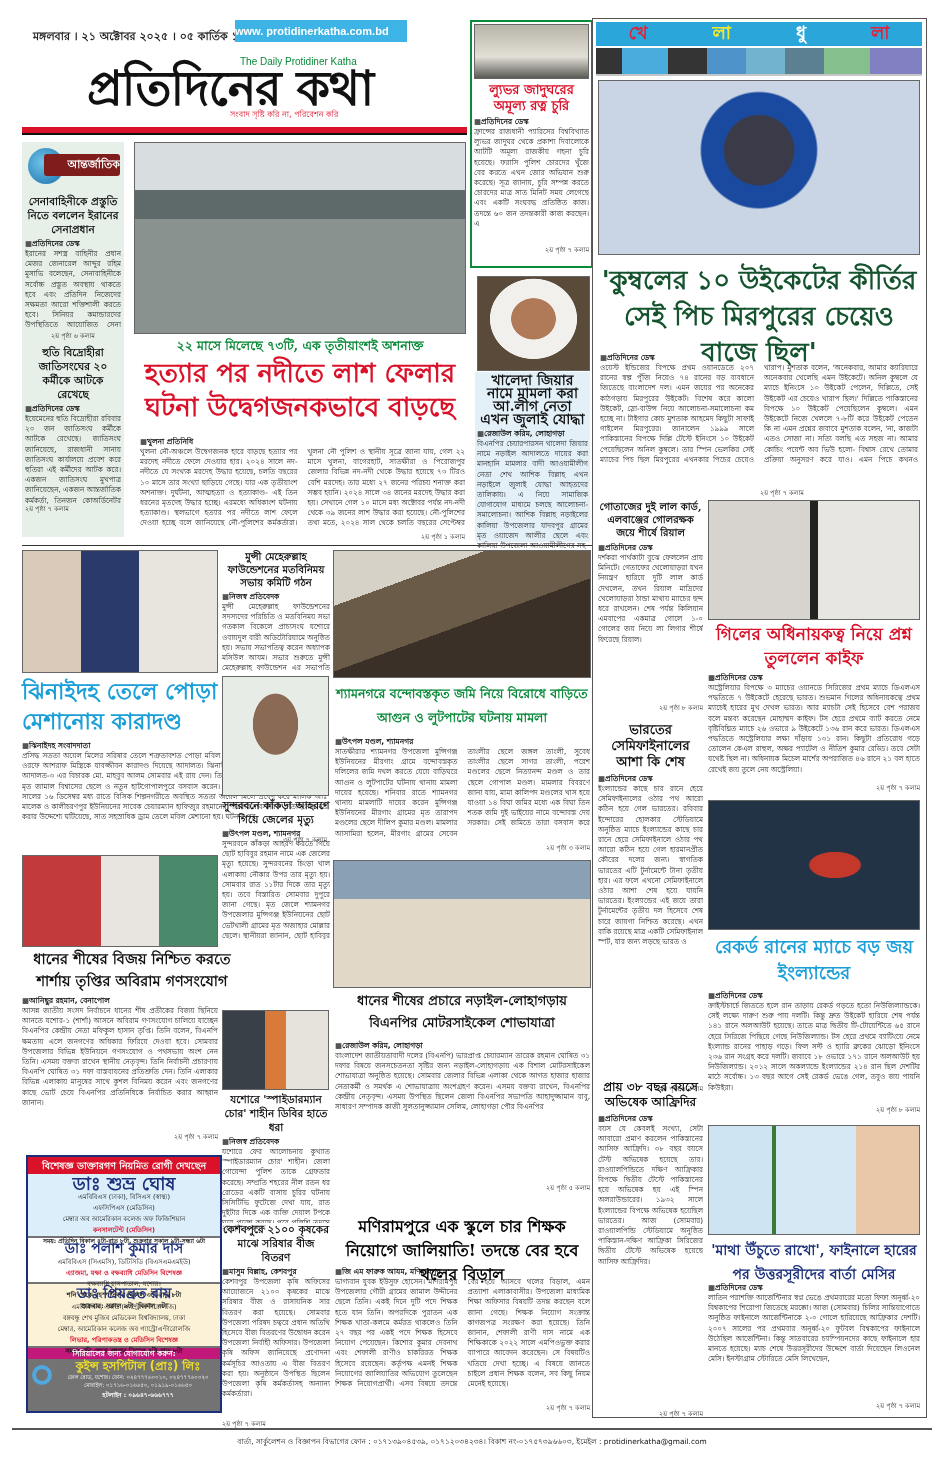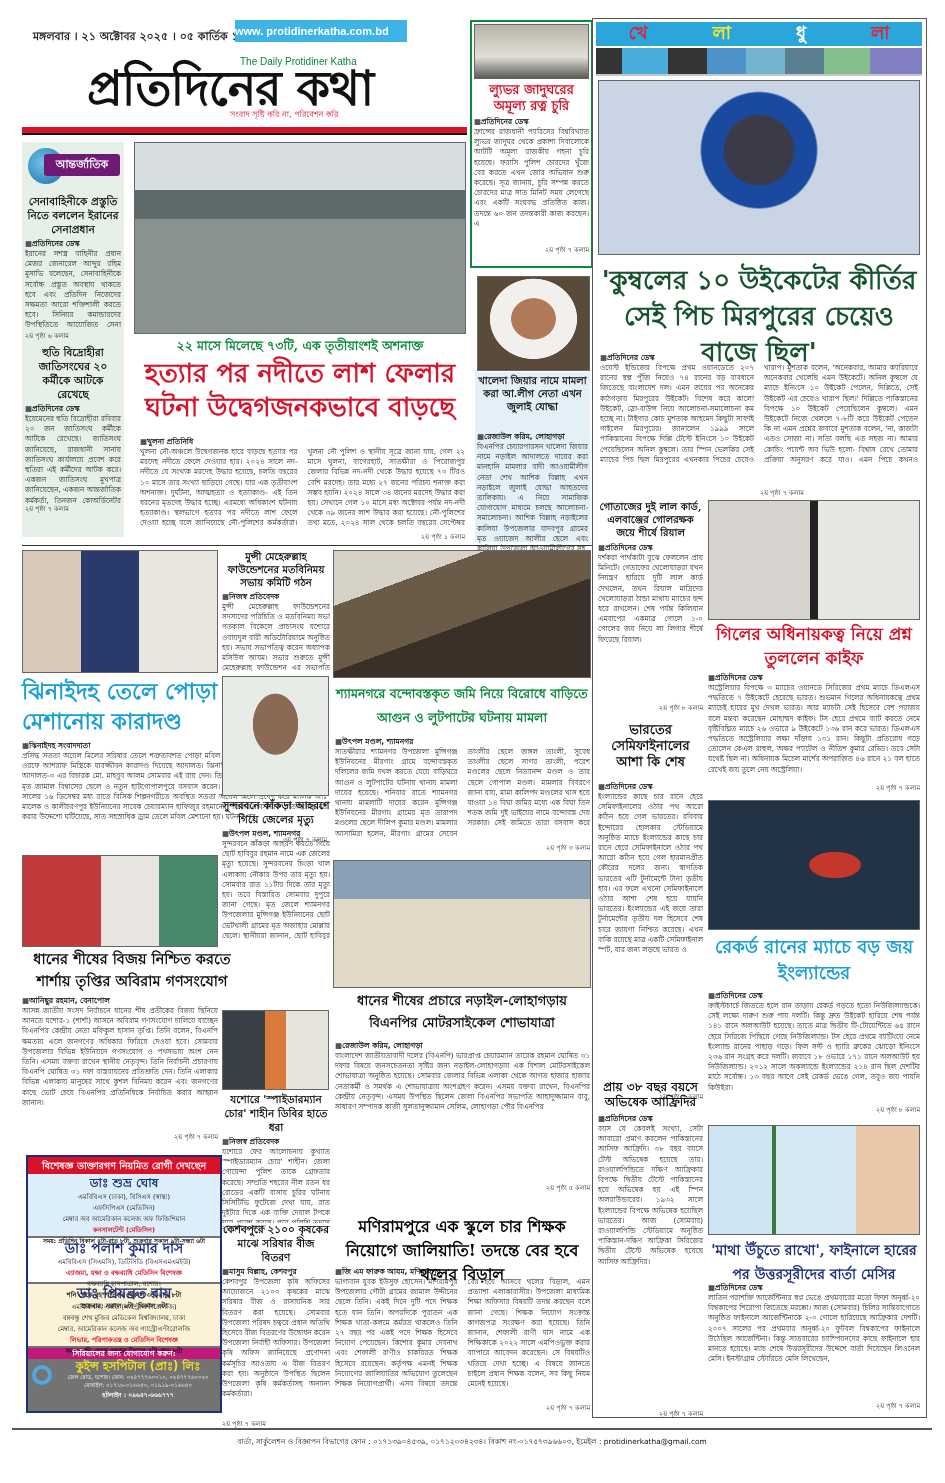--- a/index.html
+++ b/index.html
@@ -60,21 +60,21 @@
 
 <div class="abs photo" style="left:708px;top:500px;width:212px;height:120px;background:linear-gradient(90deg,#d7d4cf 0 48%,#222 48% 52%,#e8e6e2 52% 100%)"></div>
 <div class="abs hl" style="left:706px;top:622px;width:216px;font-size:17px;line-height:24px;color:#d9122a">গিলের অধিনায়কত্ব নিয়ে প্রশ্ন তুললেন কাইফ</div>
 <div class="abs" style="left:708px;top:672px;width:212px;height:125px">
   <div class="byline">প্রতিদিনের ডেস্ক</div>
   <div class="body-text" style="height:100px;overflow:hidden">অস্ট্রেলিয়ার বিপক্ষে ৩ ম্যাচের ওয়ানডে সিরিজের প্রথম ম্যাচে ডিএলএস পদ্ধতিতে ৭ উইকেটে হেরেছে ভারত। শুভমান গিলের অধিনায়কত্বে প্রথম ম্যাচেই হারের মুখ দেখল ভারত। আর ম্যাচটা সেই হিসেবে বেশ পরাজয় বলে মন্তব্য করেছেন মোহাম্মদ কাইফ। টস হেরে প্রথমে ব্যাট করতে নেমে বৃষ্টিবিঘ্নিত ম্যাচে ২৬ ওভারে ৯ উইকেটে ১৩৬ রান করে ভারত। ডিএলএস পদ্ধতিতে অস্ট্রেলিয়ার লক্ষ্য দাঁড়ায় ১৩১ রান। কিছুটা প্রতিরোধ গড়ে তোলেন কেএল রাহুল, অক্ষর প্যাটেল ও নীতিশ কুমার রেড্ডি। তবে সেটা যথেষ্ট ছিল না। অধিনায়ক মিচেল মার্শের অপরাজিত ৪৬ রানে ২১ বল হাতে রেখেই জয় তুলে নেয় অস্ট্রেলিয়া।</div>
   <div class="cont">২য় পৃষ্ঠা ৭ কলাম</div>
 </div>
 
 <div class="abs" style="left:598px;top:722px;width:105px;height:355px">
-  <div class="hl" style="font-size:13px;line-height:16px;color:#111;margin-bottom:11px">ভারতের সেমিফাইনালের আশা কি শেষ</div>
+  <div class="hl" style="font-size:13px;line-height:16px;color:#111;margin-bottom:3px">ভারতের সেমিফাইনালের আশা কি শেষ</div>
   <div class="byline">প্রতিদিনের ডেস্ক</div>
   <div class="body-text" style="height:300px;overflow:hidden">ইংল্যান্ডের কাছে চার রানে হেরে সেমিফাইনালের ওঠার পথ আরো কঠিন হয়ে গেল ভারতের। রবিবার ইন্দোরের হোলকার স্টেডিয়ামে অনুষ্ঠিত ম্যাচে ইংল্যান্ডের কাছে চার রানে হেরে সেমিফাইনালে ওঠার পথ আরো কঠিন হয়ে গেল হারমানপ্রীত কৌরের দলের জন্য। স্বাগতিক ভারতের এটি টুর্নামেন্টে টানা তৃতীয় হার। এর ফলে এখনো সেমিফাইনালে ওঠার আশা শেষ হয়ে যায়নি ভারতের। ইংল্যান্ডের এই জয়ে তারা টুর্নামেন্টের তৃতীয় দল হিসেবে শেষ চারে জায়গা নিশ্চিত করেছে। এখন বাকি রয়েছে মাত্র একটি সেমিফাইনাল স্পট, যার জন্য লড়ছে ভারত ও</div>
   <div class="cont">২য় পৃষ্ঠা ৭ কলাম</div>
 </div>
 
 <div class="abs photo" style="left:708px;top:800px;width:212px;height:130px;background:radial-gradient(ellipse at 60% 50%,#c4382c 0 14%,#223346 15% 100%)"></div>
 <div class="abs hl" style="left:706px;top:934px;width:216px;font-size:18px;line-height:26px;color:#1a9fd8">রেকর্ড রানের ম্যাচে বড় জয় ইংল্যান্ডের</div>
 <div class="abs" style="left:708px;top:990px;width:212px;height:130px">
   <div class="byline">প্রতিদিনের ডেস্ক</div>
   <div class="body-text" style="height:104px;overflow:hidden">ক্রাইস্টচার্চে জিততে হলে রান তাড়ায় রেকর্ড গড়তে হতো নিউজিল্যান্ডকে। সেই লক্ষ্যে দারুণ শুরু পায় দলটি। কিন্তু দ্রুত উইকেট হারিয়ে শেষ পর্যন্ত ১৪১ রানে অলআউট হয়েছে। তাতে মাত্র দ্বিতীয় টি-টোয়েন্টিতে ৬৫ রানে হেরে সিরিজে পিছিয়ে গেছে নিউজিল্যান্ড। টস হেরে প্রথমে ব্যাটিংয়ে নেমে ইংল্যান্ড রানের পাহাড় গড়ে। ফিল সল্ট ও হ্যারি ব্রুকের ঝোড়ো ইনিংসে ২৩৬ রান সংগ্রহ করে দলটি। জবাবে ১৮ ওভারে ১৭১ রানে অলআউট হয় নিউজিল্যান্ড। ২০১২ সালে অকল্যান্ডে ইংল্যান্ডের ২১৪ রান ছিল দেশটির মাঠে সর্বোচ্চ। ১৩ বছর আগে সেই রেকর্ড ভেঙে গেল, তবুও জয় পায়নি কিউইরা।</div>
@@ -94,45 +94,45 @@
   <div class="byline">প্রতিদিনের ডেস্ক</div>
   <div class="body-text" style="height:108px;overflow:hidden">লাতিন পরাশক্তি আর্জেন্টিনার স্বপ্ন ভেঙে প্রথমবারের মতো ফিফা অনূর্ধ্ব-২০ বিশ্বকাপের শিরোপা জিতেছে মরক্কো। আজ (সোমবার) চিলির সান্তিয়াগোতে অনুষ্ঠিত ফাইনালে আর্জেন্টিনাকে ২-০ গোলে হারিয়েছে আফ্রিকার দেশটি। ২০০৭ সালের পর প্রথমবার অনূর্ধ্ব-২০ ফুটবল বিশ্বকাপের ফাইনালে উঠেছিল আর্জেন্টিনা। কিন্তু সাতবারের চ্যাম্পিয়নদের কাছে ফাইনালে হার মানতে হয়েছে। ম্যাচ শেষে উত্তরসূরীদের উদ্দেশে বার্তা দিয়েছেন লিওনেল মেসি। ইনস্টাগ্রাম স্টোরিতে মেসি লিখেছেন,</div>
   <div class="cont">২য় পৃষ্ঠা ৭ কলাম</div>
 </div>
 
 <div class="abs" style="left:22px;top:127px;width:445px;height:6px;background:#d9122a"></div>
 <div class="abs" style="left:22px;top:133px;width:445px;height:2px;background:#111"></div>
 
 <div class="abs" style="left:22px;top:142px;width:102px;height:395px;background:#e6f0e8;padding:2px 3px">
   <div style="position:absolute;left:6px;top:6px;width:36px;height:36px;border-radius:50%;background:radial-gradient(circle at 40% 40%,#6fc4ea,#1a6ea8)"></div>
-  <div style="position:absolute;left:22px;top:12px;width:76px;height:22px;background:#701a75;color:#fff;font-size:11px;font-weight:bold;line-height:22px;text-align:center;border-radius:3px">আন্তর্জাতিক</div>
+  <div style="position:absolute;left:22px;top:12px;width:76px;height:22px;background:#7f1d1d;color:#fff;font-size:11px;font-weight:bold;line-height:22px;text-align:right;border-radius:3px">আন্তর্জাতিক</div>
   <div style="position:absolute;top:52px;left:3px;right:3px">
     <div class="hl" style="font-size:10.5px;line-height:14px;color:#111;margin-bottom:2px">সেনাবাহিনীকে প্রস্তুতি নিতে বললেন ইরানের সেনাপ্রধান</div>
     <div class="byline">প্রতিদিনের ডেস্ক</div>
     <div class="body-text" style="height:82px;overflow:hidden">ইরানের সশস্ত্র বাহিনীর প্রধান মেজর জেনারেল আব্দুর রহিম মুসাভি বলেছেন, সেনাবাহিনীকে সর্বোচ্চ প্রস্তুত অবস্থায় থাকতে হবে এবং প্রতিদিন নিজেদের সক্ষমতা আরো শক্তিশালী করতে হবে। সিনিয়র কমান্ডারদের উপস্থিতিতে আয়োজিত সেনা কর্মকর্তাদের সমাপনী অনুষ্ঠানে বক্তব্য দিতে গিয়ে</div>
-    <div class="cont" style="text-align:left">২য় পৃষ্ঠা ৬ কলাম</div>
+    <div class="cont" style="text-align:center">২য় পৃষ্ঠা ৬ কলাম</div>
     <div class="hl" style="font-size:10.5px;line-height:14px;color:#111;margin:4px 0 2px">হুতি বিদ্রোহীরা জাতিসংঘের ২০ কর্মীকে আটকে রেখেছে</div>
     <div class="byline">প্রতিদিনের ডেস্ক</div>
     <div class="body-text" style="height:90px;overflow:hidden">ইয়েমেনের হুতি বিদ্রোহীরা রবিবার ২০ জন জাতিসংঘ কর্মীকে আটকে রেখেছে। জাতিসংঘ জানিয়েছে, রাজধানী সানায় জাতিসংঘ কার্যালয়ে প্রবেশ করে হুতিরা এই কর্মীদের আটক করে। একজন জাতিসংঘ মুখপাত্র জানিয়েছেন, একজন আন্তর্জাতিক কর্মকর্তা, তিনজন কোঅর্ডিনেটর ও মুখপাত্র জিন আলম জানিয়েছেন, আটককৃত</div>
     <div class="cont" style="text-align:left">২য় পৃষ্ঠা ৭ কলাম</div>
   </div>
 </div>
 
 <div class="abs photo" style="left:134px;top:142px;width:332px;height:192px;background:linear-gradient(180deg,#d8dde0 0 25%,#5e6a6a 25% 40%,#8a9290 40% 100%)"></div>
 <div class="abs hl" style="left:134px;top:337px;width:332px;font-size:12.5px;line-height:18px;color:#0a8a3a">২২ মাসে মিলেছে ৭৩টি, এক তৃতীয়াংশই অশনাক্ত</div>
 <div class="abs hl" style="left:134px;top:356px;width:332px;font-size:26px;line-height:34px;color:#d9122a">হত্যার পর নদীতে লাশ ফেলার ঘটনা উদ্বেগজনকভাবে বাড়ছে</div>
 <div class="abs" style="left:140px;top:436px;width:325px;height:100px">
   <div class="byline">খুলনা প্রতিনিধি</div>
   <div class="body-text cols2" style="height:85px;overflow:hidden">খুলনা নৌ-অঞ্চলে উদ্বেগজনক হারে বাড়ছে হত্যার পর মরদেহ নদীতে ফেলে দেওয়ার হার। ২০২৪ সালে নদ-নদীতে যে সংখ্যক মরদেহ উদ্ধার হয়েছে, চলতি বছরের ১০ মাসে তার সংখ্যা ছাড়িয়ে গেছে। যার এক তৃতীয়াংশ অশনাক্ত। দুর্ঘটনা, আত্মহত্যা ও হত্যাকাণ্ড- এই তিন ধরনের মৃতদেহ উদ্ধার হচ্ছে। এরমধ্যে অধিকাংশ ঘটনায় হত্যাকাণ্ড। স্থলভাগে হত্যার পর নদীতে লাশ ফেলে দেওয়া হচ্ছে বলে জানিয়েছে নৌ-পুলিশের কর্মকর্তারা। খুলনা নৌ পুলিশ ও স্থানীয় সূত্রে জানা যায়, গেল ২২ মাসে খুলনা, বাগেরহাট, সাতক্ষীরা ও পিরোজপুর জেলার বিভিন্ন নদ-নদী থেকে উদ্ধার হয়েছে ৭৩ টিরও বেশি মরদেহ। তার মধ্যে ২৭ জনের পরিচয় শনাক্ত করা সম্ভব হয়নি। ২০২৪ সালে ৩৪ জনের মরদেহ উদ্ধার করা হয়। সেখানে গেল ১০ মাসে মধ্য অক্টোবর পর্যন্ত নদ-নদী থেকে ৩৯ জনের লাশ উদ্ধার করা হয়েছে। নৌ-পুলিশের তথ্য মতে, ২০২৪ সাল থেকে চলতি বছরের সেপ্টেম্বর পর্যন্ত ৭০ জনের মরদেহ উদ্ধার করা হয়। তবে স্থানীয় সূত্রে জানা যায়, শুধু খুলনায় মধ্য অক্টোবর পর্যন্ত আরও অন্তত ৩ জনের মরদেহ উদ্ধার করা হয়েছে। এরমধ্যে গত ১৭ অক্টোবর নিখোঁজের ৩দিন পর</div>
   <div class="cont">২য় পৃষ্ঠা ১ কলাম</div>
 </div>
 
 <div class="abs photo" style="left:477px;top:276px;width:113px;height:95px;background:radial-gradient(ellipse at 50% 45%,#b07a58 0 28%,#f2f0ec 29% 55%,#5a4a3a 56% 100%)"></div>
 <div class="abs" style="left:475px;top:372px;width:115px;height:170px;background:#e3f0f8;padding:2px">
-  <div class="hl" style="font-size:10px;line-height:13px;color:#111;margin-bottom:18px">খালেদা জিয়ার নামে মামলা করা আ.লীগ নেতা এখন জুলাই যোদ্ধা</div>
+  <div class="hl" style="font-size:14px;line-height:13px;color:#111;margin-bottom:2px">খালেদা জিয়ার নামে মামলা করা আ.লীগ নেতা এখন জুলাই যোদ্ধা</div>
   <div class="byline">রেজাউল করিম, লোহাগড়া</div>
   <div class="body-text" style="height:110px;overflow:hidden">বিএনপির চেয়ারপারসন খালেদা জিয়ার নামে নড়াইল আদালতে দায়ের করা মানহানি মামলার বাদী আওয়ামীলীগ নেতা শেখ আশিক বিল্লাহ এখন নড়াইলে জুলাই যোদ্ধা আহতদের তালিকায়। এ নিয়ে সামাজিক যোগাযোগ মাধ্যমে চলছে আলোচনা-সমালোচনা। আশিক বিল্লাহ নড়াইলের কালিয়া উপজেলার যাদবপুর গ্রামের মৃত ওয়াজেদ আলীর ছেলে এবং কালিয়া উপজেলা আওয়ামীলীগের সহ</div>
   <div class="cont" style="text-align:left">২য় পৃষ্ঠা ৫ কলাম</div>
 </div>
 
 <div class="abs rule" style="left:22px;top:545px;width:570px;height:1px"></div>
 
 <div class="abs photo" style="left:22px;top:550px;width:196px;height:123px;background:linear-gradient(90deg,#d8c9b8 0 30%,#2a3a6a 30% 60%,#e8e4de 60% 100%)"></div>
 <div class="abs hl" style="left:22px;top:676px;width:305px;font-size:22px;line-height:30px;color:#1a9fd8;text-align:left">ঝিনাইদহ তেলে পোড়া মবিল মেশানোয় কারাদণ্ড</div>
 <div class="abs" style="left:22px;top:740px;width:305px;height:108px">
@@ -197,21 +197,21 @@
 <div class="abs hl" style="left:333px;top:1215px;width:258px;font-size:16px;line-height:24px;color:#000000">মণিরামপুরে এক স্কুলে চার শিক্ষক নিয়োগে জালিয়াতি! তদন্তে বের হবে থলের বিড়াল</div>
 <div class="abs" style="left:335px;top:1266px;width:255px;height:150px">
   <div class="byline">জি এম ফারুক আযম, মণিরামপুর</div>
   <div class="body-text cols2" style="height:126px;overflow:hidden">ভাগ্যবান যুবক ইউসুফ হোসেন। মণিরামপুর উপজেলার গৌরী গ্রামের জামাল উদ্দীনের ছেলে তিনি। একই দিনে দুটি পদে শিক্ষক হতে যান তিনি। অপরদিকে পুরাতন এক শিক্ষক খাতা-কলমে কর্মরত থাকলেও তিনি ২৭ বছর পর একই পদে শিক্ষক হিসেবে নিয়োগ পেয়েছেন। কিশোর কুমার দেবনাথ এবং শেফালী রাণীও চাকরিরত শিক্ষক হিসেবে রয়েছেন। কর্তৃপক্ষ এমনই শিক্ষক নিয়োগের জালিয়াতির অভিযোগ তুলেছেন শিক্ষক নিয়োগপ্রার্থী। এসব বিষয়ে তদন্তে বের হয়ে আসবে থলের বিড়াল, এমন প্রত্যাশা এলাকাবাসীর। উপজেলা মাধ্যমিক শিক্ষা অফিসার বিষয়টি তদন্ত করছেন বলে জানা গেছে। শিক্ষক নিয়োগ সংক্রান্ত কাগজপত্র সংরক্ষণ করা হয়েছে। তিনি জানান, শেফালী রাণী দাস নামে এক শিক্ষিকাকে ২০২২ সালে এমপিওভুক্ত করার ব্যাপারে আবেদন করেছেন। সে বিষয়টিও খতিয়ে দেখা হচ্ছে। এ বিষয়ে জানতে চাইলে প্রধান শিক্ষক বলেন, সব কিছু নিয়ম মেনেই হয়েছে।</div>
   <div class="cont">২য় পৃষ্ঠা ৭ কলাম</div>
 </div>
 
 <div class="abs" style="left:26px;top:1155px;width:196px;height:258px;border:2px solid #1b2f7a;background:#737373;font-size:6.5px;text-align:center">
   <div style="background:#d9122a;color:#fff;font-size:9.5px;font-weight:bold;line-height:17px">বিশেষজ্ঞ ডাক্তারগণ নিয়মিত রোগী দেখছেন</div>
   <div style="background:#dbeefa;padding:1px;height:62px">
-    <div style="color:#1b2f7a;font-size:12px;font-weight:bold;line-height:17px">ডাঃ শুভ্র ঘোষ</div>
+    <div style="color:#1b2f7a;font-size:18px;font-weight:bold;line-height:17px">ডাঃ শুভ্র ঘোষ</div>
     <div>এমবিবিএস (ঢাকা), বিসিএস (স্বাস্থ্য)</div>
     <div>এফসিপিএস (মেডিসিন)</div>
     <div>মেম্বার অব আমেরিকান কলেজ অফ ফিজিশিয়ান</div>
     <div style="color:#d9122a;font-weight:bold">কনসালটেন্ট (মেডিসিন)</div>
     <div style="font-weight:bold;font-size:6px">সময়: প্রতিদিন বিকাল ৪টা-রাত ৮টা, শুক্রবার সকাল ৯টা-সন্ধ্যা ৬টা</div>
   </div>
   <div style="background:#fff;padding:2px;margin-top:2px;height:44px">
     <div style="color:#1b2f7a;font-size:14px;font-weight:bold;line-height:17px">ডাঃ পলাশ কুমার দাস</div>
     <div>এমবিবিএস (সিএমসি), ডিটিসিডি (বিএসএমএমইউ)</div>
     <div style="color:#d9122a;font-weight:bold">এ্যাজমা, যক্ষা ও বক্ষব্যাধি মেডিসিন বিশেষজ্ঞ</div>

